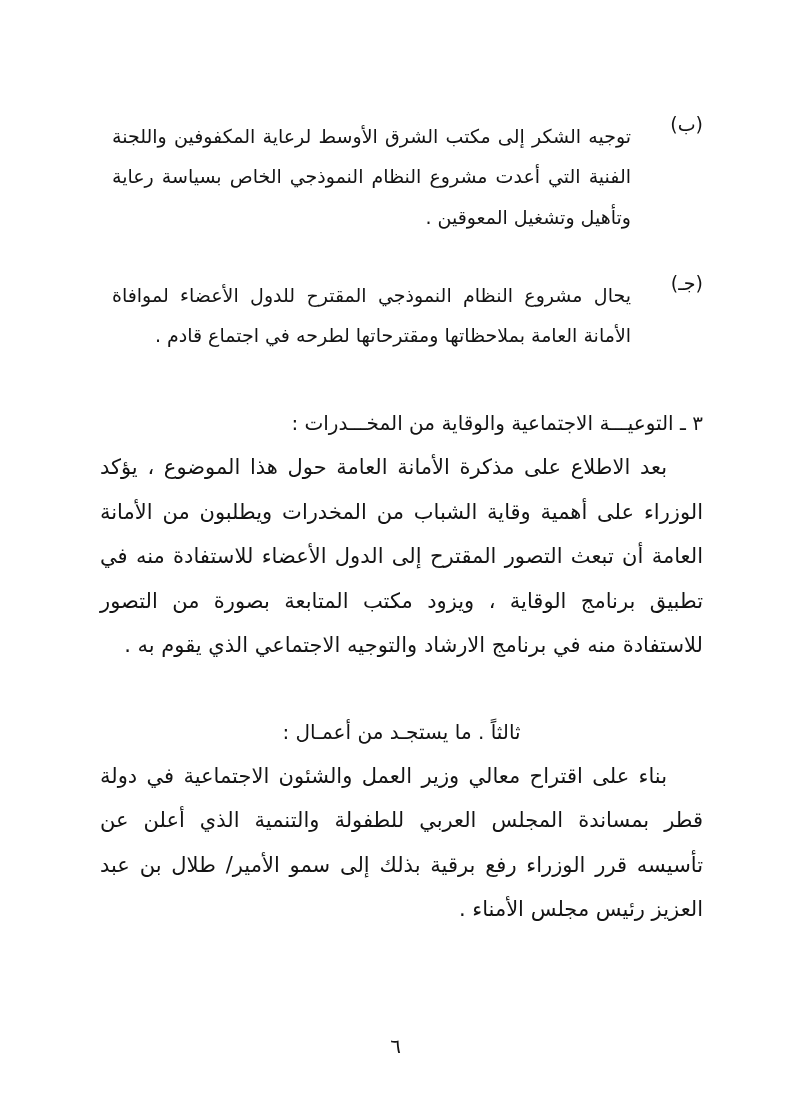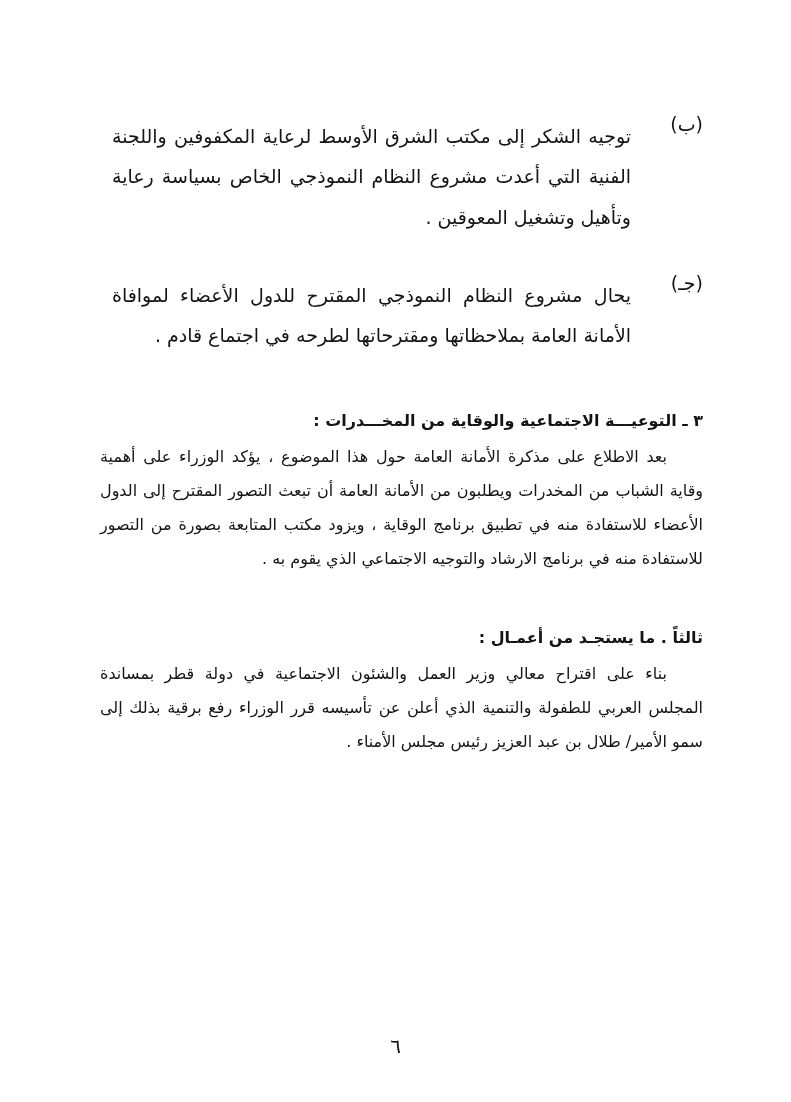--- a/index.html
+++ b/index.html
@@ -37,31 +37,32 @@
     flex: 0 0 44px;
     white-space: nowrap;
   }
   .item-text {
     flex: 1;
     margin: 12px;
     text-align: justify;
   }
   .sec-heading {
     margin: 44px 0 10px 0;
-    font-size: 16px;
-    font-weight: bold;
+    font-size: 20px;
+    font-weight: normal;
     text-align: right;
     letter-spacing: 0.5px;
   }
   .sec-heading.third {
     margin-top: 52px;
+    text-align: center;
   }
   .body-text {
     margin: 0;
-    font-size: 16px;
+    font-size: 21px;
     line-height: 2.12;
     text-align: justify;
     text-indent: 36px;
   }
   .page-number {
     position: absolute;
     bottom: 44px;
     left: 0;
     right: 0;
     text-align: center;

